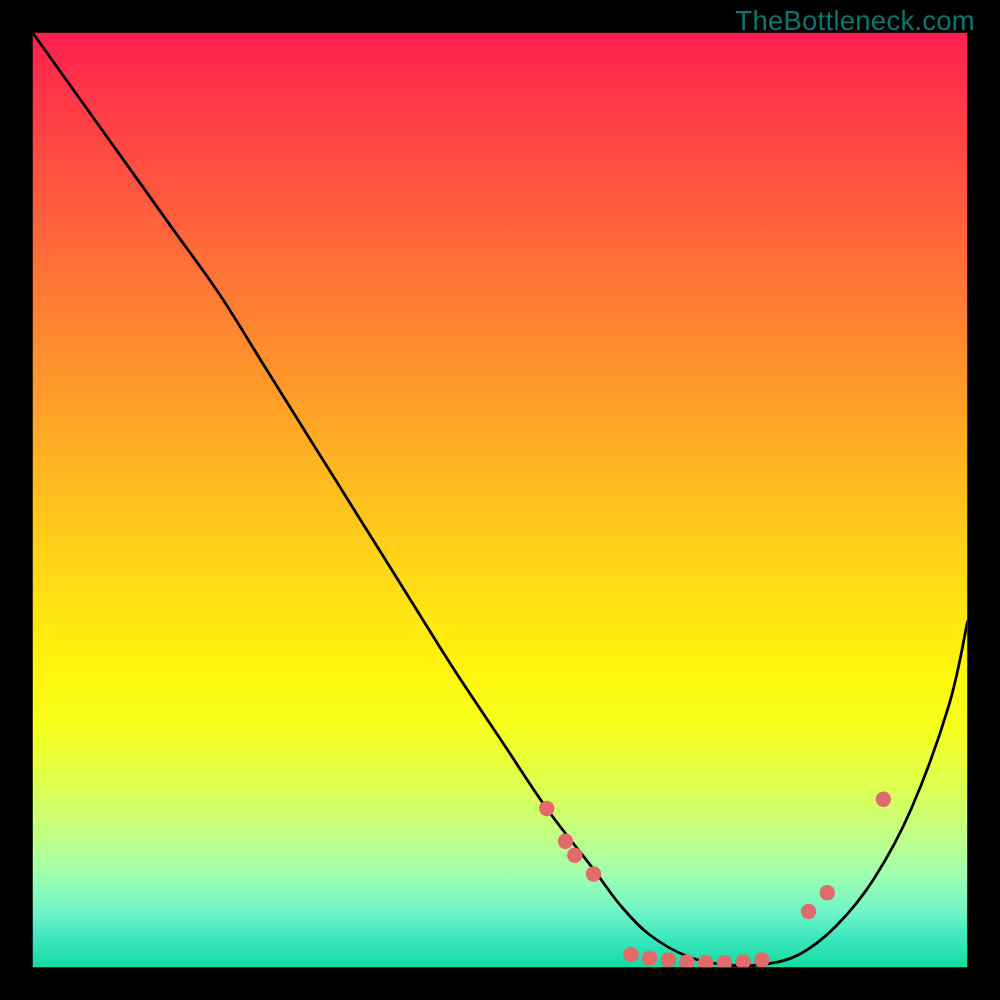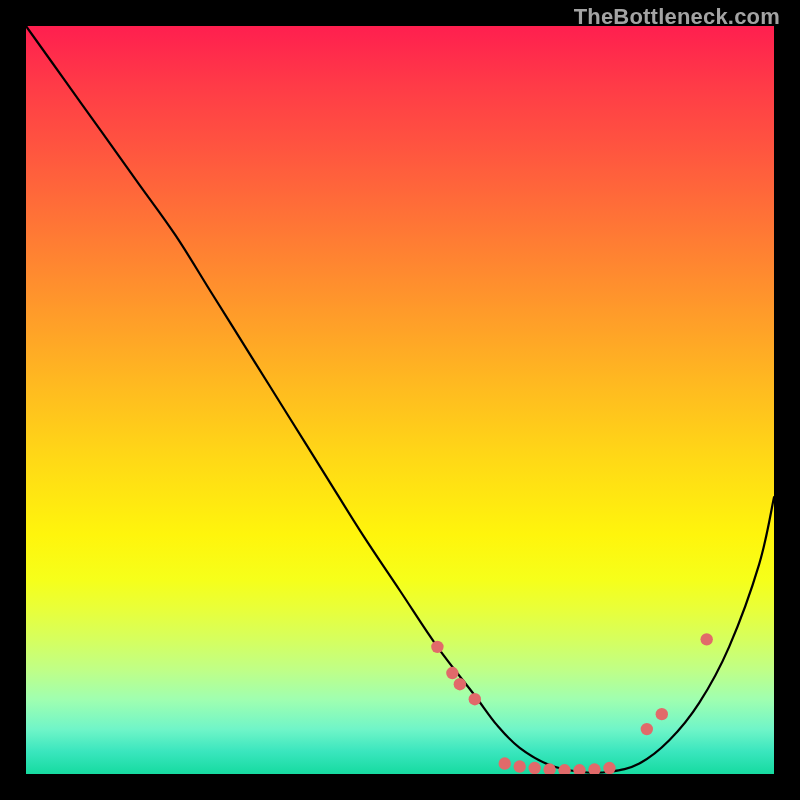--- a/index.html
+++ b/index.html
@@ -57,23 +57,23 @@
     position: absolute;
     left: 0;
     top: 0;
     width: 100%;
     height: 100%;
   }
   .attribution {
     position: absolute;
     top: 4px;
     right: 20px;
-    color: #a3a3a3;
+    color: #0f766e;
     font-size: 22px;
-    font-weight: 700;
+    font-weight: 400;
     letter-spacing: 0.2px;
   }
 </style>
 </head>
 <body>
 
 <div class="frame">
 
   <div class="plot-area">
     <div class="gradient"></div>

